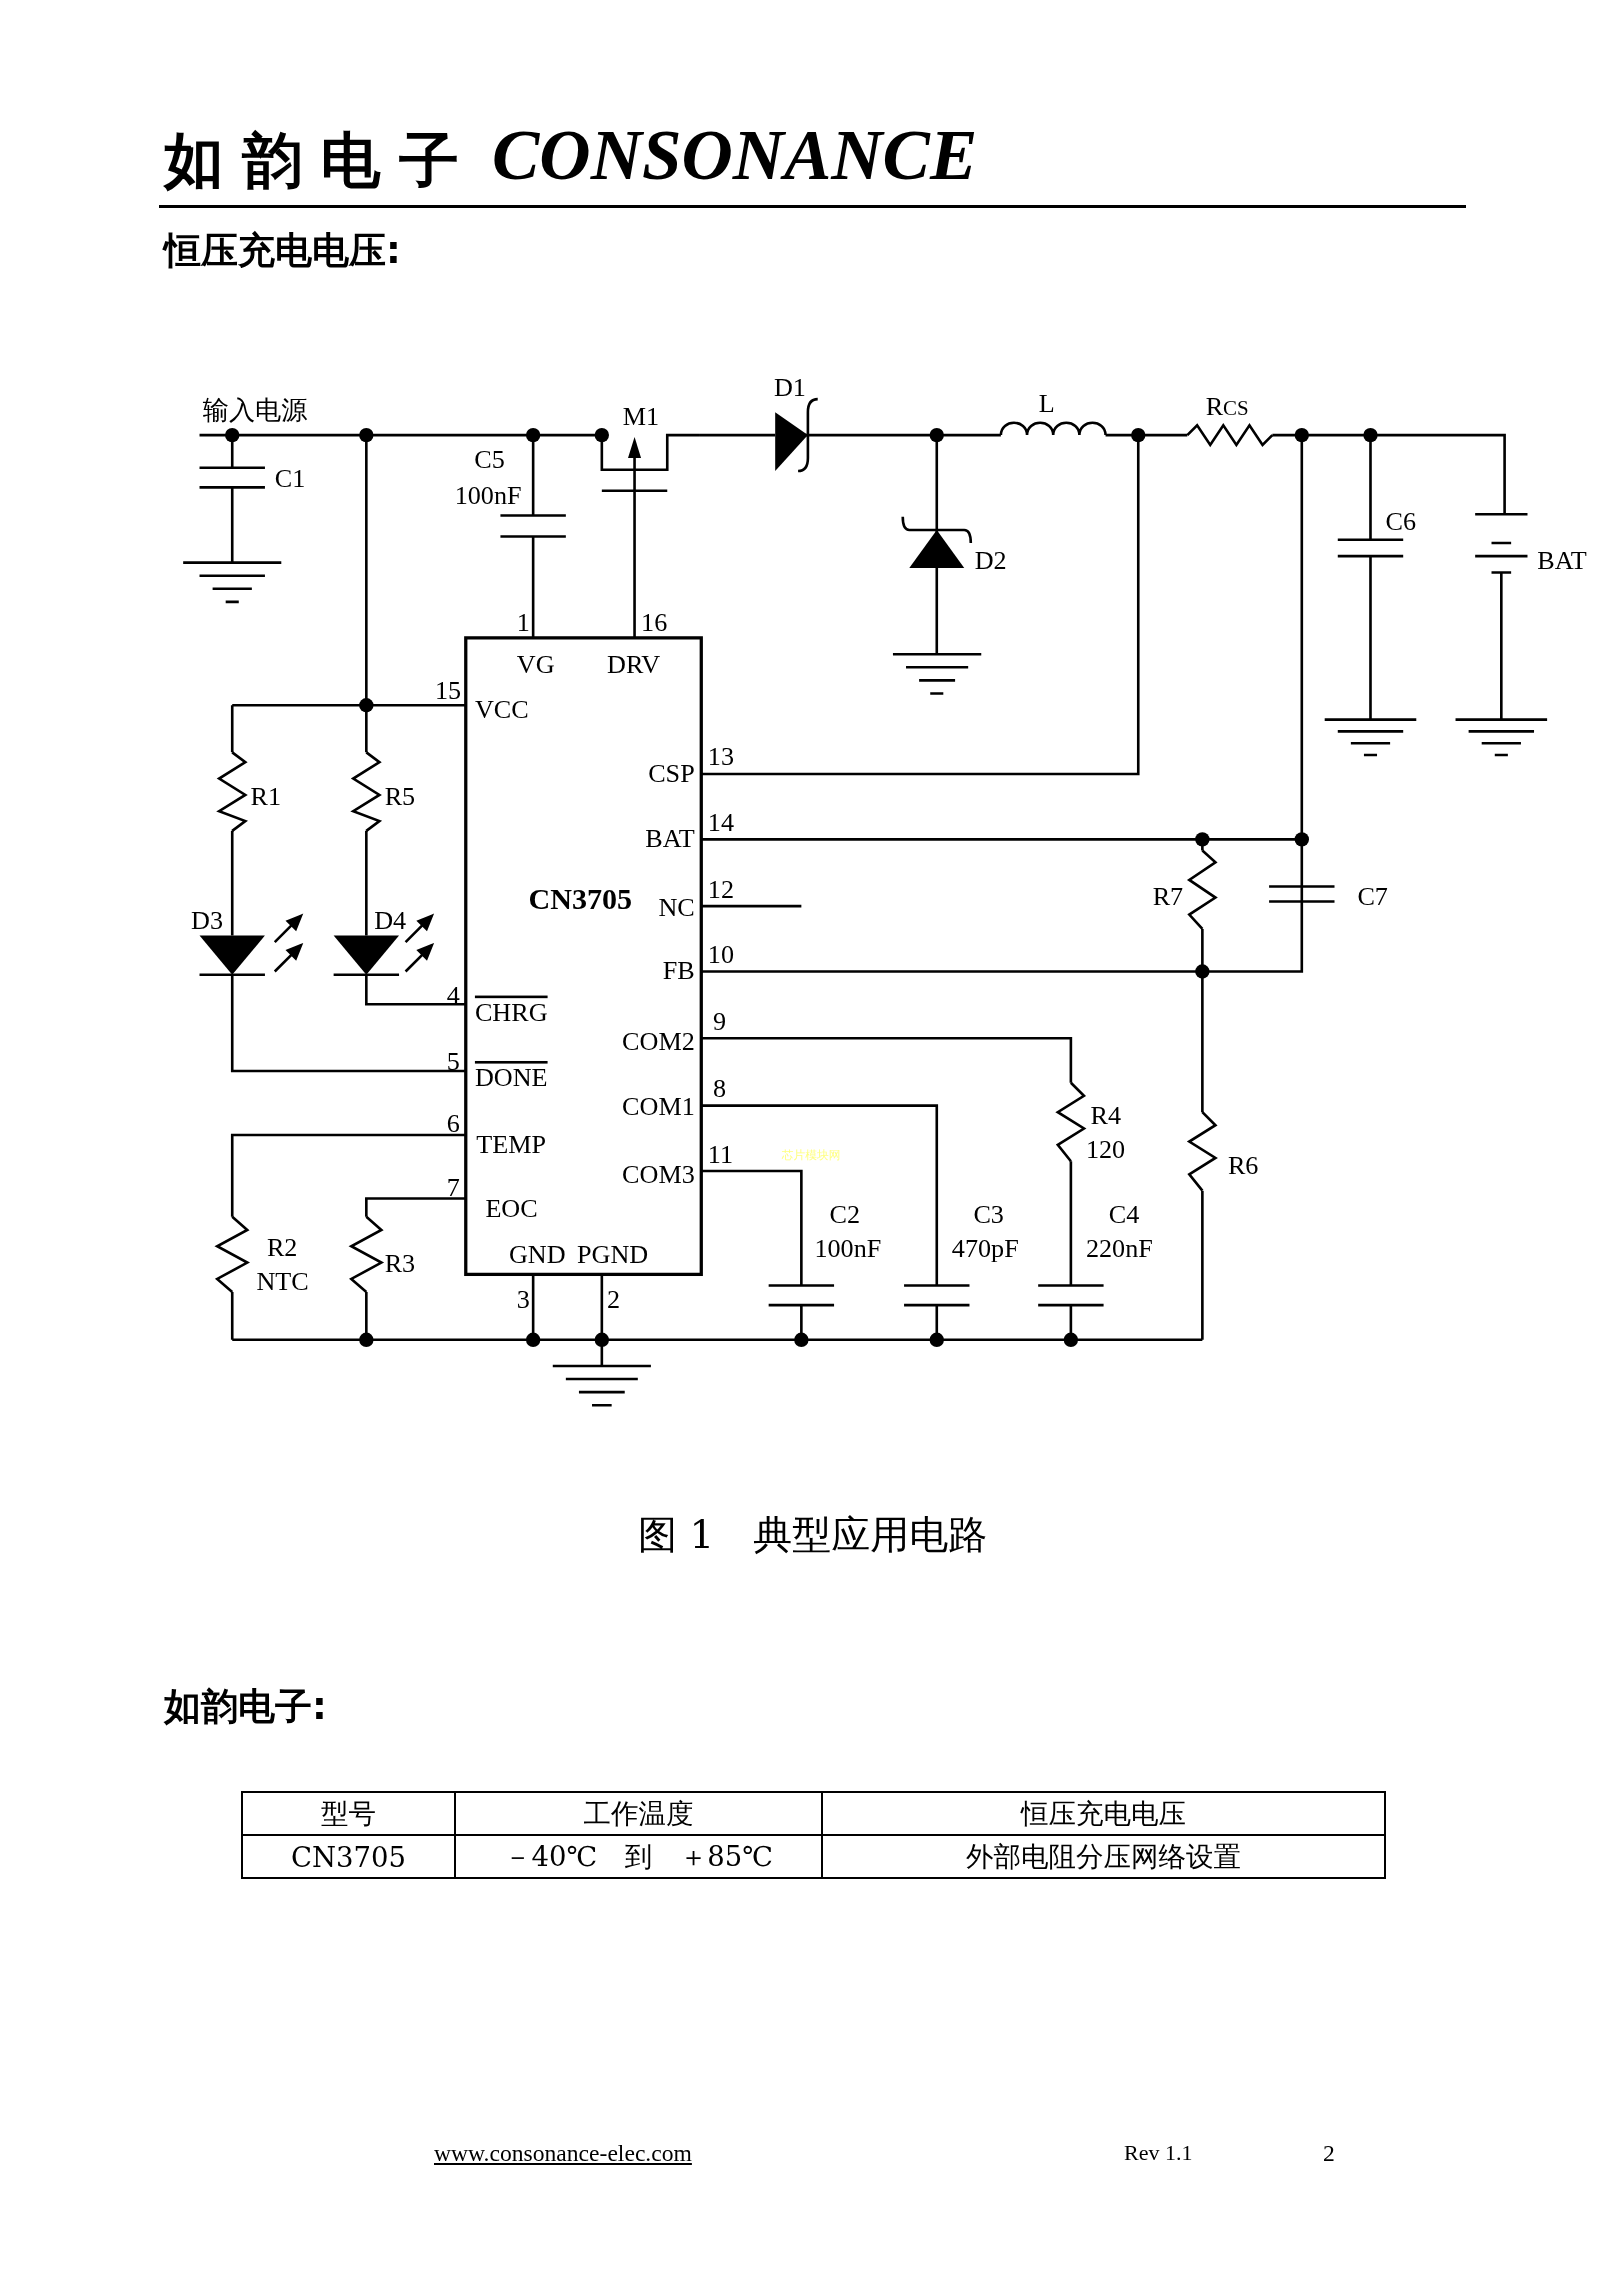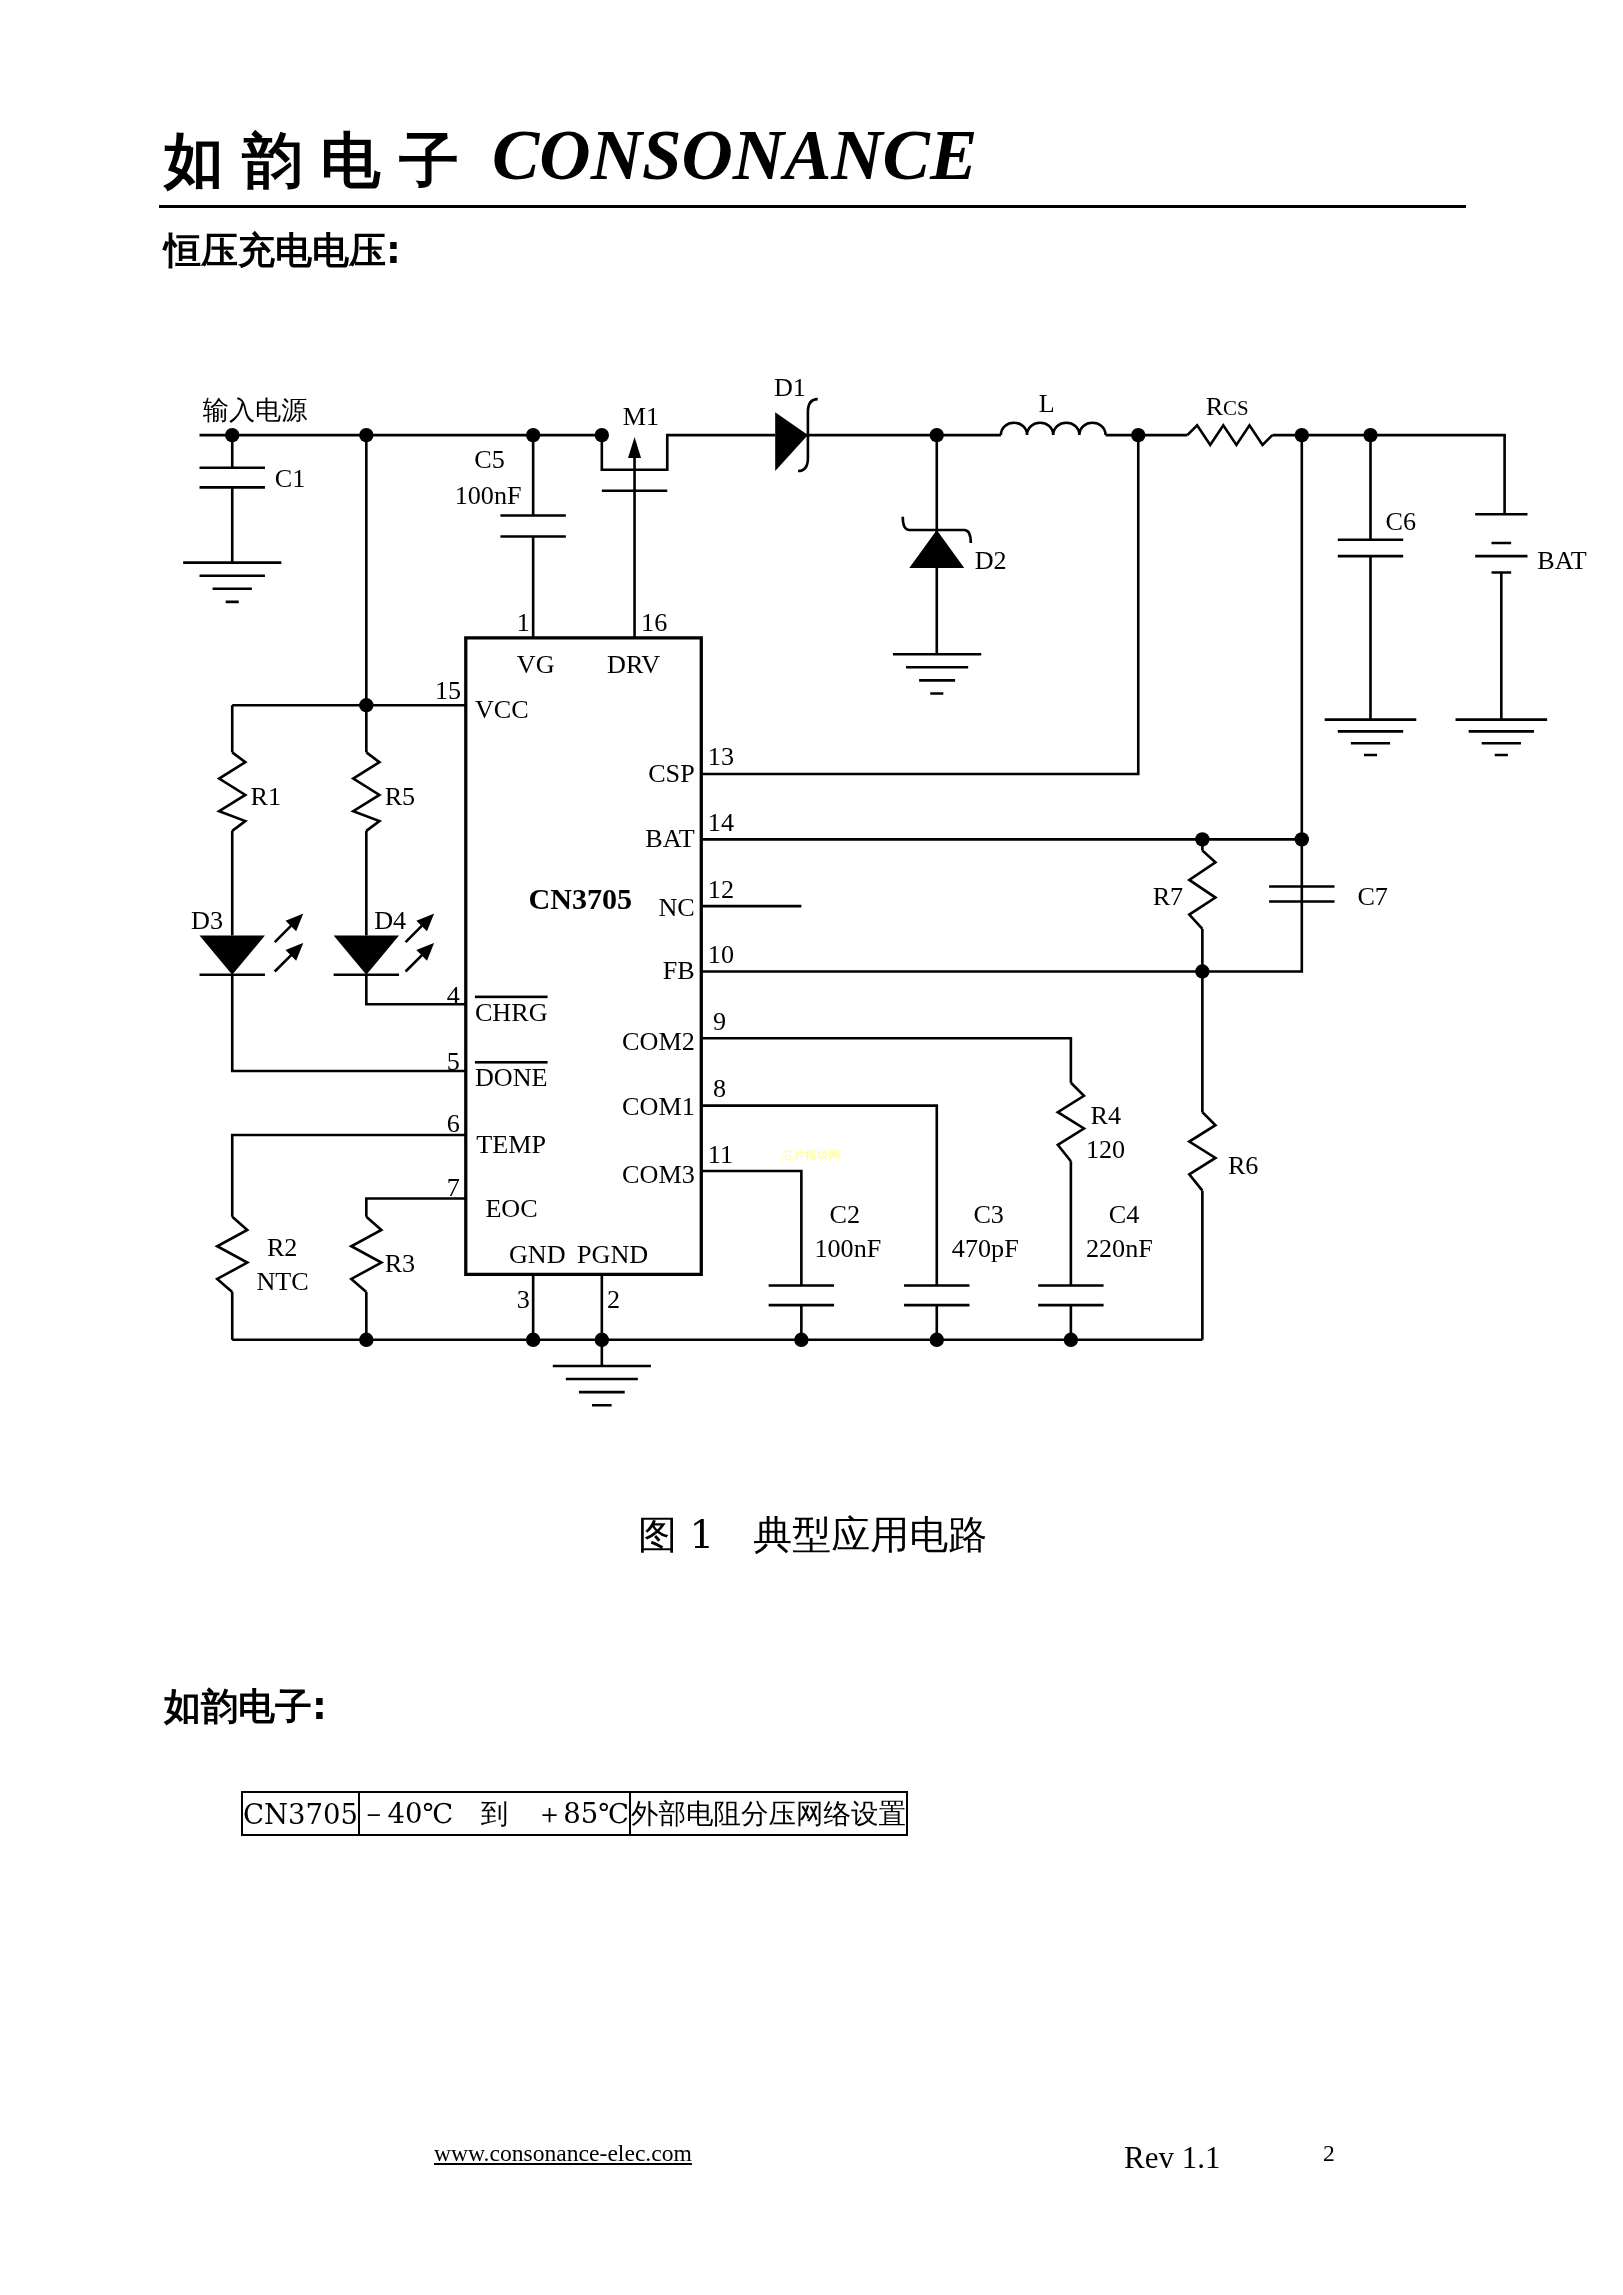--- a/index.html
+++ b/index.html
@@ -12,21 +12,21 @@
   .sec-title { font-family:"DejaVu Sans",sans-serif; font-weight:bold; font-size:37px; }
   #sec1 { left:164px; top:226px; }
   #sec2 { left:164px; top:1682px; }
   #schematic { left:0; top:0; width:1623px; height:1472px; }
   #schematic text { font-family:"Liberation Serif",serif; fill:#000; }
   #fig-caption { left:638px; top:1508px; font-size:39px; font-family:"DejaVu Serif",serif; }
   #order-table { left:241px; top:1791px; border-collapse:collapse; }
   #order-table td { border:2.6px solid #000; height:41px; text-align:center; font-size:27.5px; padding:0;
                     font-family:"DejaVu Serif","Liberation Serif",serif; }
   #footer-url { left:434px; top:2140px; font-size:23.6px; color:#000000; text-decoration:underline; }
-  #footer-rev { left:1124px; top:2140px; font-size:31px; }
+  #footer-rev { left:1124px; top:2140px; font-size:22px; }
   #footer-page { left:1323px; top:2140px; font-size:23.6px; }
   .watermark { fill:#ffff80 !important; font-family:"DejaVu Sans",sans-serif !important; }
 </style>
 </head>
 <body>
 
 <div class="abs" id="hdr-cn">如韵电子</div>
 <div class="abs" id="hdr-en">CONSONANCE</div>
 <div class="abs" id="hdr-rule"></div>
 
@@ -235,20 +235,25 @@
     <text x="1195" y="1772" font-size="18" class="watermark">芯片模块网</text>
   </g>
 </svg>
 
 <div class="abs" id="fig-caption">图 1　典型应用电路</div>
 
 <div class="abs sec-title" id="sec2">如韵电子:</div>
 
 <table class="abs" id="order-table">
   <tbody>
+      <tr>
+    <td style="width:211px">型号</td>
+    <td style="width:365px">工作温度</td>
+    <td style="width:561px">恒压充电电压</td>
+  </tr>
   <tr>
     <td>CN3705</td>
     <td>－40℃　到　＋85℃</td>
     <td>外部电阻分压网络设置</td>
   </tr>
 </tbody>
   </table>
 
 <div class="abs" id="footer-url">www.consonance-elec.com</div>
 <div class="abs" id="footer-rev">Rev 1.1</div>

